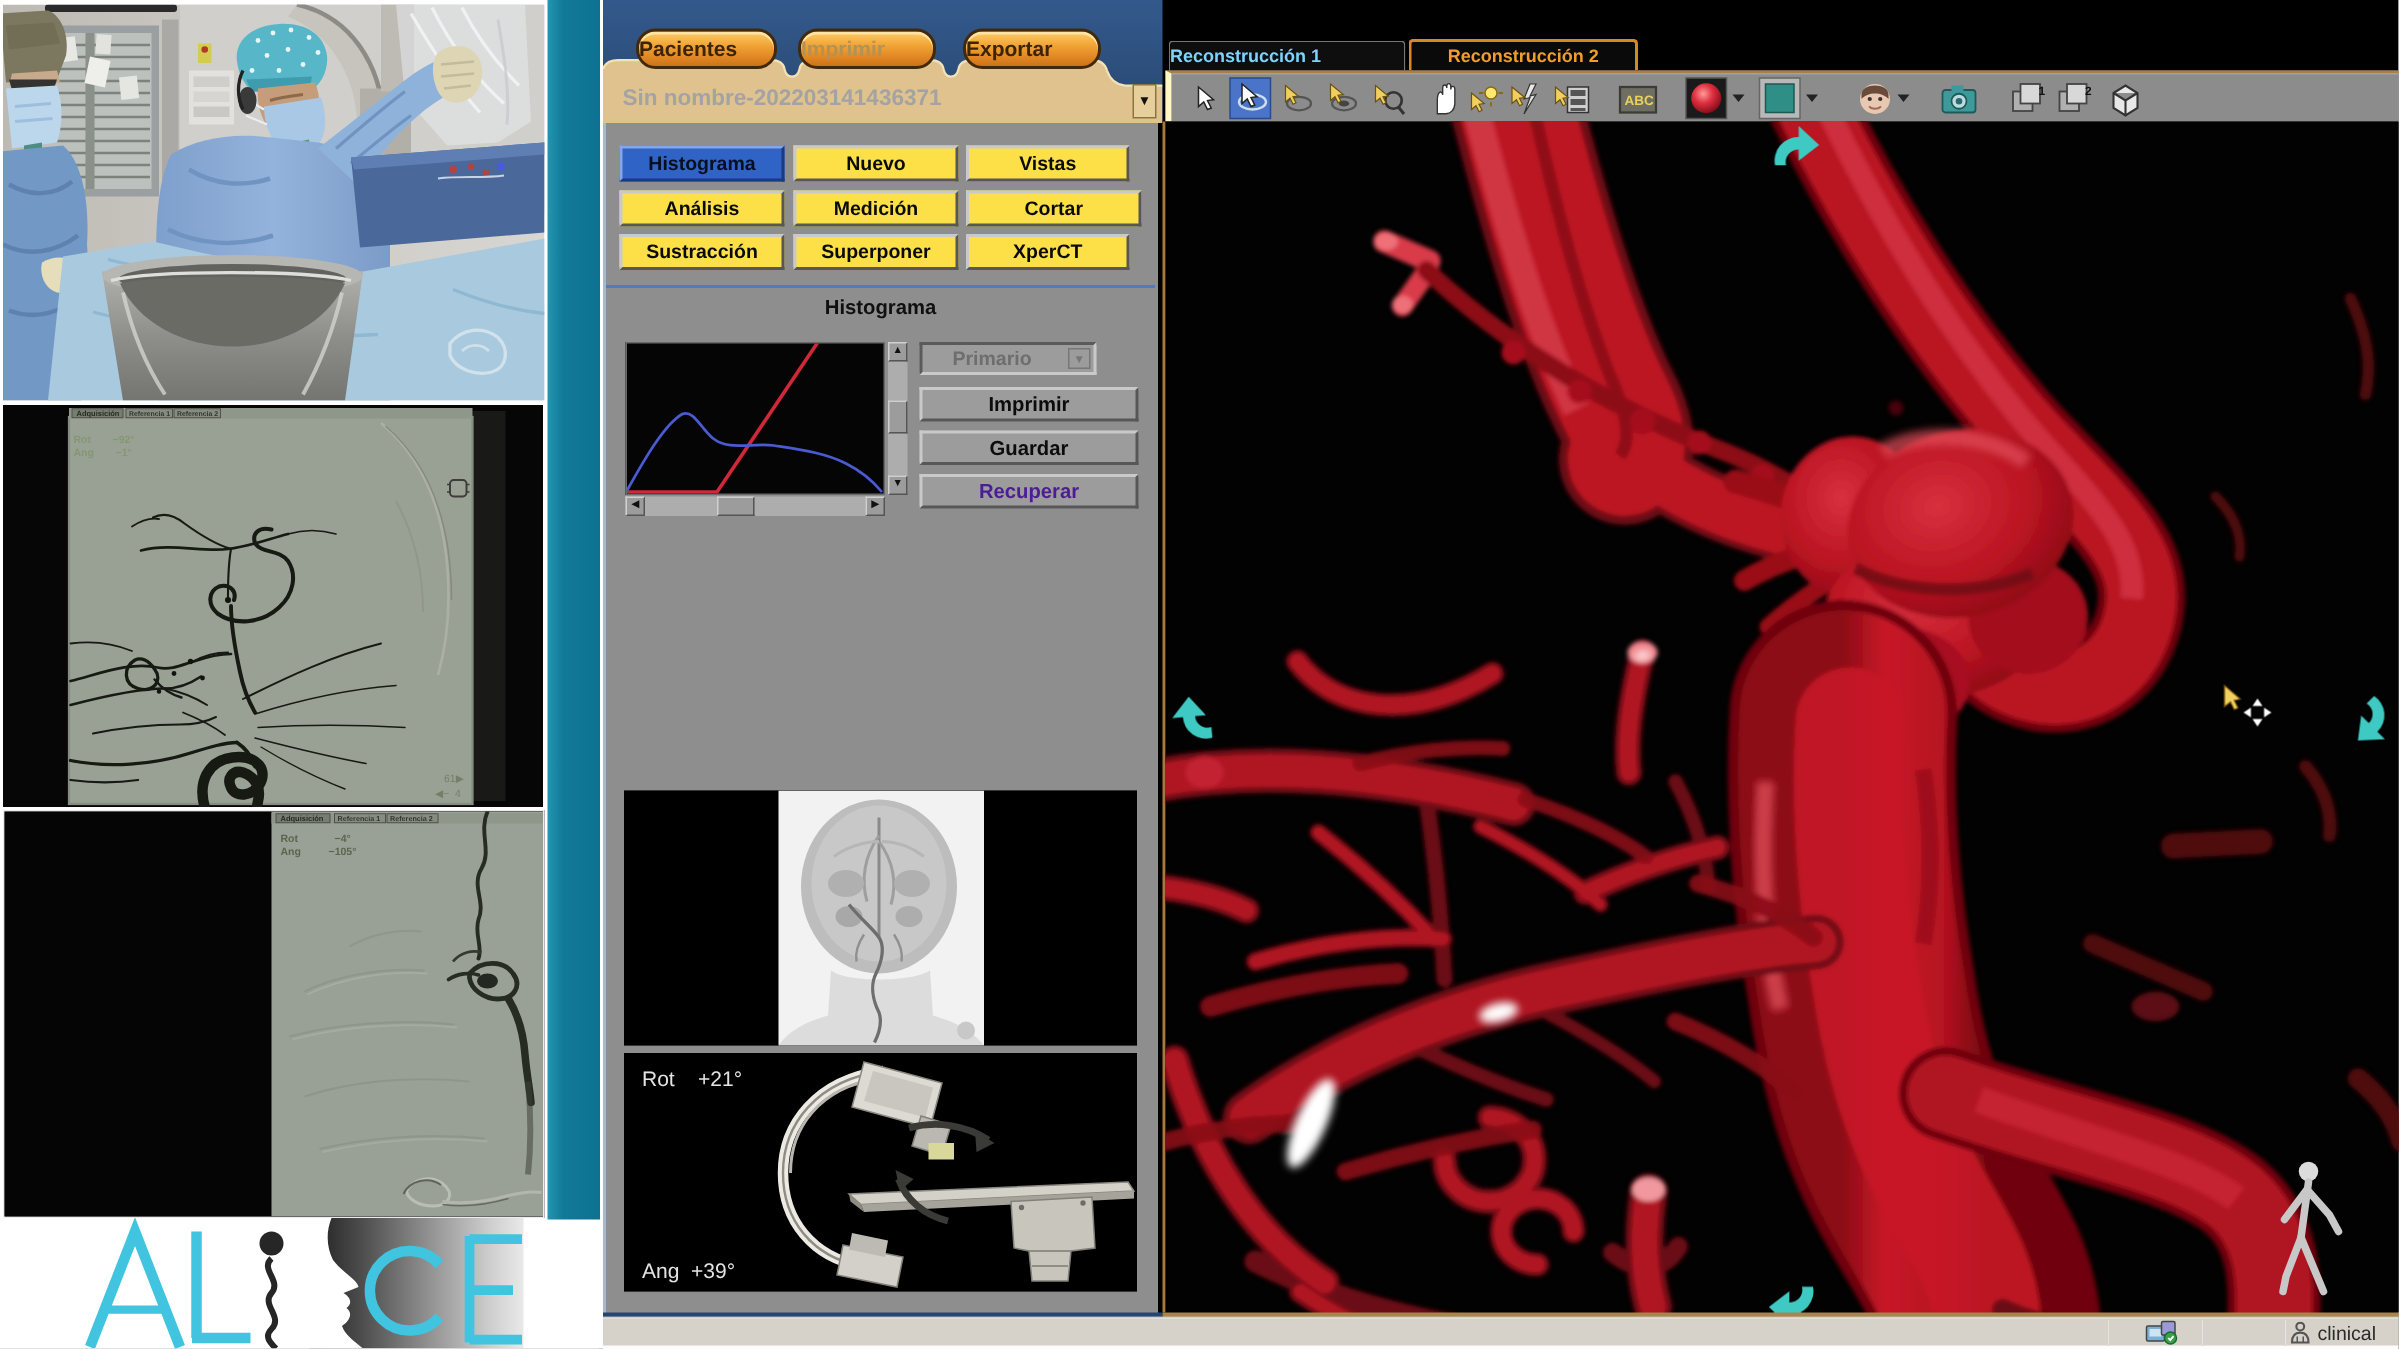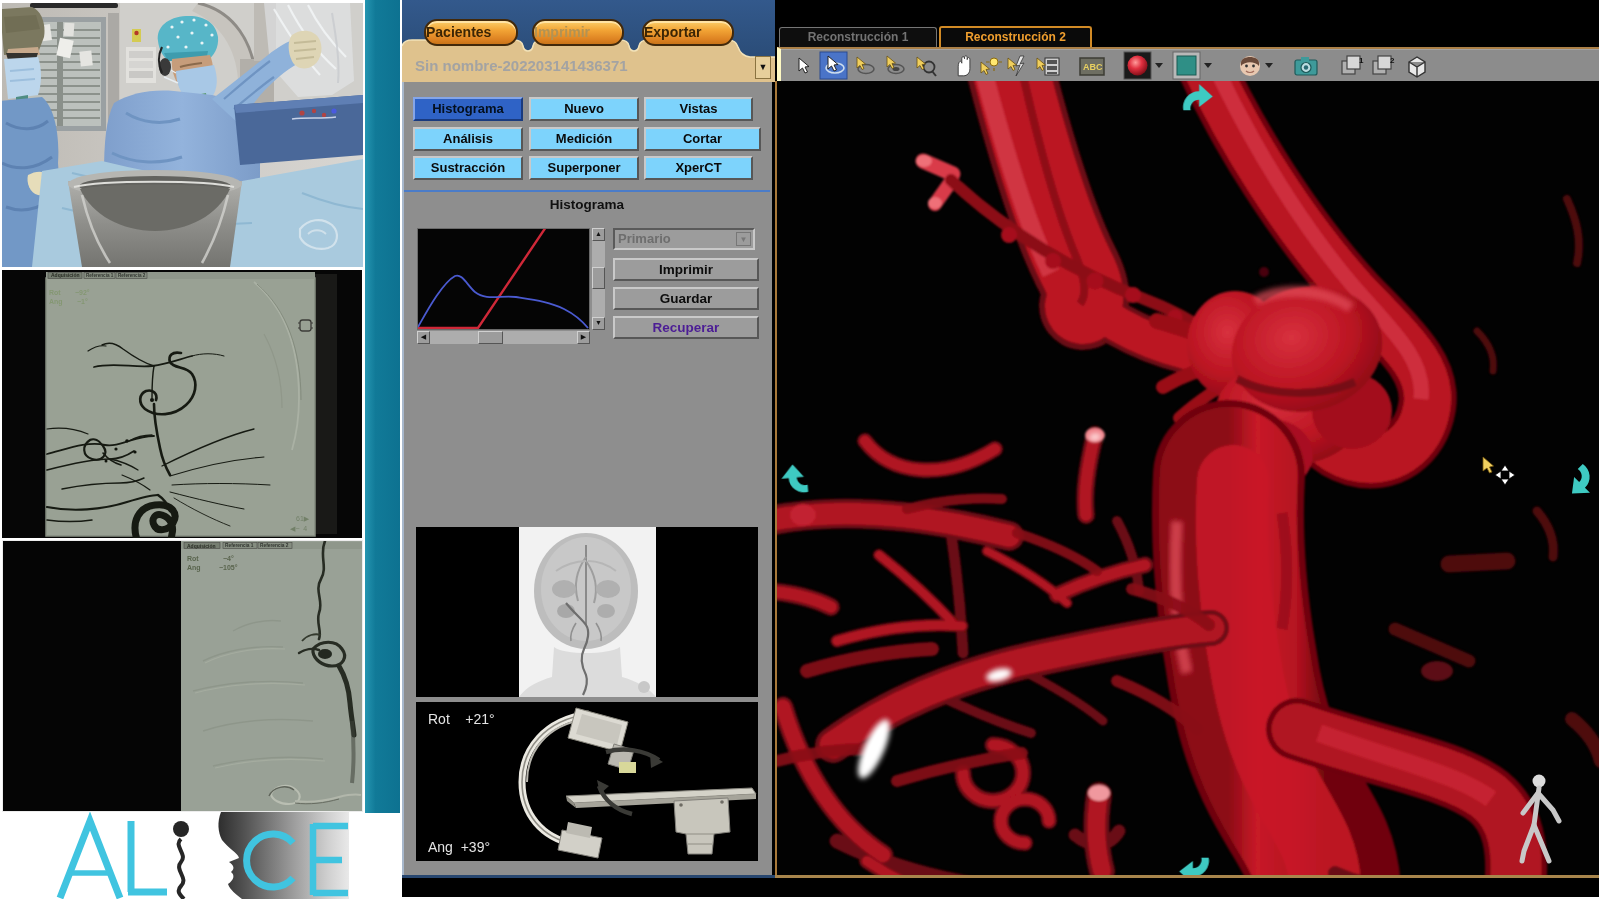--- a/index.html
+++ b/index.html
@@ -12,33 +12,33 @@
 #teal{left:365px;top:0;width:35px;height:813px;background:linear-gradient(90deg,#2495b1 0%,#117a98 30%,#0d7291 100%)}
 #app{left:402px;top:0;width:1197px;height:899px;background:#000}
 #menubar{left:0;top:0;width:1197px;height:47px;background:linear-gradient(#33598e,#27476f)}
 .menuitem{position:absolute;top:2px;font-weight:bold;font-size:13px;color:#ccd8eb}
 #philips{position:absolute;right:18px;top:10px;font-weight:bold;font-size:27px;letter-spacing:1px;color:#8fa8ce;text-shadow:2px 2px 0 #16294e}
 .obtn{position:absolute;height:27px;border-radius:13px;border:2px solid #42290b;background:linear-gradient(#fbcf6b,#f2a435 40%,#dd8222 80%,#c97418);box-shadow:inset 0 2px 0 #ffe3a4;color:#3b2505;font-weight:bold;font-size:14px;text-align:left;line-height:22px}
 #tanhdr{left:0;top:36px;width:373px;height:46px}
 #sinnombre{left:13px;top:57px;font-weight:bold;font-size:15px;color:#a3a3a3}
 #ddbtn{left:353px;top:56px;width:16px;height:23px;background:#e7cf9b;border:1px solid #8a7340;font-size:9px;text-align:center;line-height:21px;color:#111}
 #graypanel{left:0;top:82px;width:370px;height:795px;background:#8e8e8e;border-left:2px solid #a8b8cc}
-.gbtn{position:absolute;width:110px;height:24px;background:#7dd3fc;border-top:2px solid #c9c9c9;border-left:2px solid #c9c9c9;border-right:2px solid #575757;border-bottom:2px solid #575757;color:#0a0a0a;font-weight:bold;font-size:13px;text-align:center;line-height:20px}
+.gbtn{position:absolute;width:110px;height:24px;background:#fde047;border-top:2px solid #c9c9c9;border-left:2px solid #c9c9c9;border-right:2px solid #575757;border-bottom:2px solid #575757;color:#0a0a0a;font-weight:bold;font-size:13px;text-align:center;line-height:20px}
 .gbtn.sel{background:#2f63c6;border-top-color:#84a5e8;border-left-color:#84a5e8;border-right-color:#193a7e;border-bottom-color:#193a7e;color:#04101f}
 #histline{left:2px;top:190px;width:366px;height:2px;background:#4b7cc8}
 #histtitle{left:2px;top:197px;width:366px;text-align:center;font-weight:bold;font-size:13.5px;color:#101010}
 #chart{left:15px;top:228px;width:173px;height:102px;background:#050505;border:1px solid #6a6a6a}
 .scrollv{left:190px;top:228px;width:13px;height:102px;background:#adadad}
 .scrollh{left:15px;top:331px;width:173px;height:13px;background:#adadad}
 .sbtn{position:absolute;background:#9c9c9c;border-top:1px solid #d0d0d0;border-left:1px solid #d0d0d0;border-right:1px solid #555;border-bottom:1px solid #555;font-size:7px;line-height:10px;text-align:center;color:#111}
 .rbtn{position:absolute;left:211px;width:146px;height:23px;background:#9c9c9c;border-top:2px solid #c9c9c9;border-left:2px solid #c9c9c9;border-right:2px solid #575757;border-bottom:2px solid #575757;color:#0c0c0c;font-weight:bold;font-size:13.5px;text-align:center;line-height:19px}
-#combo{left:211px;top:228px;width:142px;height:22px;background:#9c9c9c;border-top:2px solid #5a5a5a;border-left:2px solid #5a5a5a;border-right:2px solid #c9c9c9;border-bottom:2px solid #c9c9c9;color:#6e6e6e;font-weight:bold;font-size:13px;line-height:18px;padding-left:3px}
+#combo{left:211px;top:228px;width:118px;height:22px;background:#9c9c9c;border-top:2px solid #5a5a5a;border-left:2px solid #5a5a5a;border-right:2px solid #c9c9c9;border-bottom:2px solid #c9c9c9;color:#6e6e6e;font-weight:bold;font-size:13px;line-height:18px;padding-left:20px}
 #skullp{left:14px;top:527px;width:342px;height:170px;background:#000}
 #rotang{left:14px;top:702px;width:342px;height:159px;background:#000;color:#e8e8e8;font-size:14px}
-#tab1{left:377px;top:27px;width:158px;height:20px;background:#0e0e0e;border:1px solid #757575;border-bottom:none;color:#737373;font-weight:bold;font-size:12px;text-align:center;line-height:19px;border-radius:3px 3px 0 0}
+#tab1{left:377px;top:27px;width:158px;height:20px;background:#0e0e0e;border:1px solid #757575;border-bottom:none;color:#7dd3fc;font-weight:bold;font-size:12px;line-height:19px;border-radius:3px 3px 0 0}
 #tab2{left:537px;top:26px;width:153px;height:21px;background:#0a0a0a;border:2px solid #d18a25;border-bottom:none;color:#ef9e2e;font-weight:bold;font-size:12px;text-align:center;line-height:18px;border-radius:3px 3px 0 0}
 #toolbar{left:375px;top:47px;width:822px;height:34px;background:#8c8c8c;border-top:2px solid #ab8048;border-left:4px solid #fef9c3}
 #viewport{left:373px;top:81px;width:824px;height:794px;background:#020202;border-left:2px solid #a8793a}
 #underline1{left:0;top:875px;width:373px;height:3px;background:#27466f}
 #underline2{left:373px;top:875px;width:824px;height:3px;background:#a8854c}
 #statusbar{left:0;top:878px;width:1197px;height:19px;background:#d6d2ca;border-top:1px solid #eeece6}
 #whitebtm{left:0;top:897px;width:1197px;height:2px;background:#fdfdfd}
 .sep{position:absolute;top:1px;width:1px;height:17px;background:#a8a49c;border-right:1px solid #e8e6e0}
 </style></head>
 <body>
@@ -655,15 +655,33 @@
 
 <g stroke="#c8c8c8" stroke-width="5" fill="none" stroke-linecap="round">
 <circle cx="762" cy="700" r="6.5" fill="#dcdcdc" stroke="none"></circle>
 <path d="M762,707 L757,744"></path>
 <path d="M761,712 L746,732 M761,712 L776,729 L782,740"></path>
 <path d="M757,744 L747,770 L745,780 M757,744 L767,768 L772,780"></path>
 </g>
 </svg></div>
   <div class="abs" id="underline1"></div>
   <div class="abs" id="underline2"></div>
+  <div class="abs" id="statusbar">
+    <div class="sep" style="left:1003px"></div>
+    <div class="sep" style="left:1066px"></div>
+    <div class="sep" style="left:1121px"></div>
+    <svg style="position:absolute;left:1028px;top:1px" width="24" height="17" viewBox="0 0 24 17">
+          <rect x="1" y="4" width="12" height="10" rx="1" fill="#7ab0d4" stroke="#444" stroke-width="1"></rect>
+          <rect x="3" y="6" width="8" height="5" fill="#cde4f2"></rect>
+          <rect x="11" y="1" width="9" height="9" rx="1" fill="#9a9ad8" stroke="#444" stroke-width="1"></rect>
+          <circle cx="17" cy="12" r="4" fill="#3aa04a" stroke="#1a6a2a" stroke-width="1"></circle>
+          <path d="M15.5,12 L16.8,13.4 L19,10.8" stroke="#fff" stroke-width="1.2" fill="none"></path>
+        </svg>
+        <svg style="position:absolute;left:1124px;top:2px" width="15" height="15" viewBox="0 0 15 15">
+          <circle cx="7.5" cy="3.4" r="2.6" fill="none" stroke="#555" stroke-width="1.4"></circle>
+          <path d="M2,14 C2,9 4,7.4 7.5,7.4 C11,7.4 13,9 13,14 Z" fill="none" stroke="#555" stroke-width="1.4"></path>
+          <path d="M5.5,10 L5.5,14 M9.5,10 L9.5,14" stroke="#555" stroke-width="1"></path>
+        </svg>
+        <span style="position:absolute;left:1143px;top:2px;font-size:13px;color:#2a2a2a">clinical</span>
+  </div>
   <div class="abs" id="whitebtm"></div>
 </div>
 </div>
 
 </body></html>

